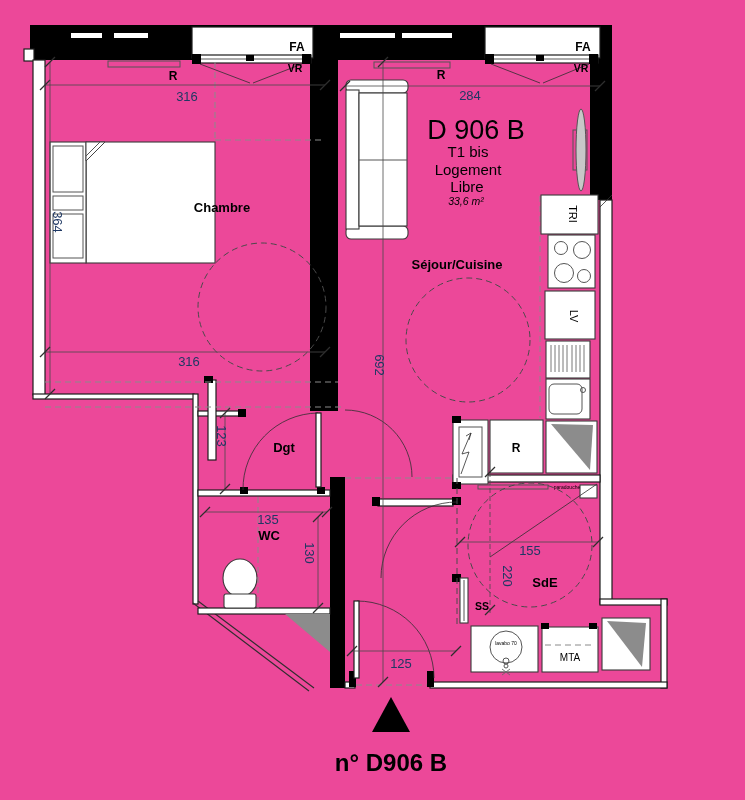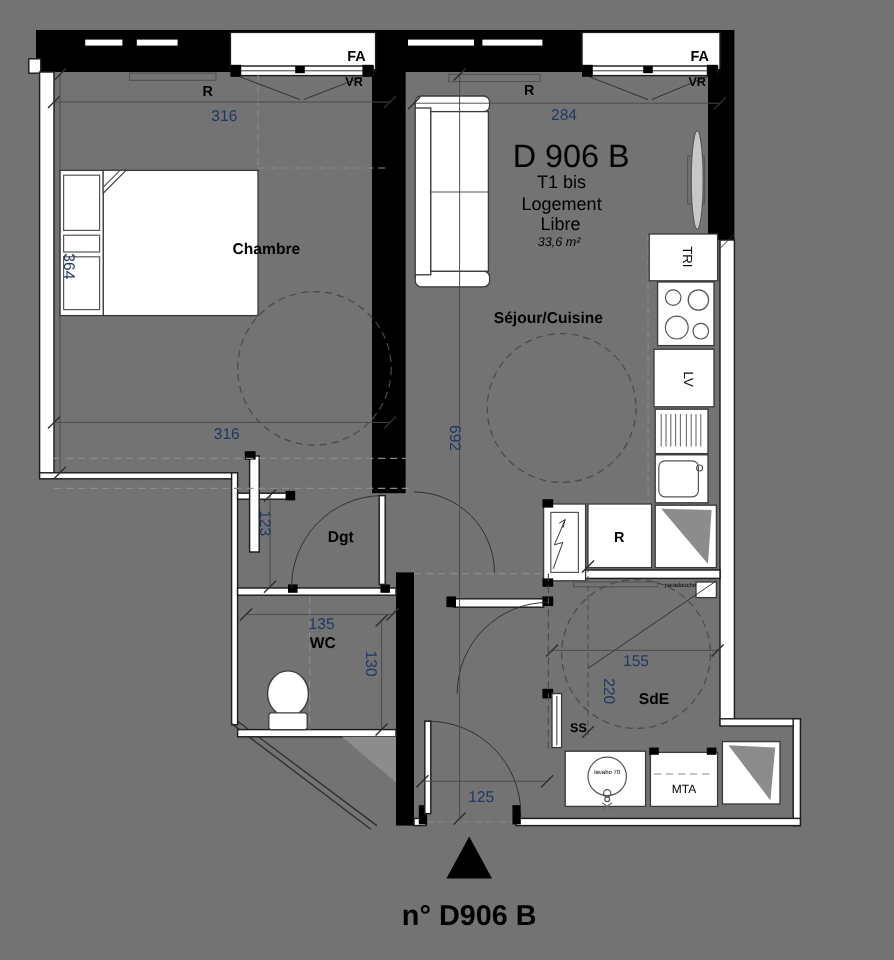--- a/index.html
+++ b/index.html
@@ -1,16 +1,16 @@
 <!DOCTYPE html>
 <html><head>
 <meta charset="utf-8">
 <style>
   html,body{margin:0;padding:0;background:#fff;}
-  .canvas{position:relative;width:745px;height:800px;background:#737373;overflow:hidden;
+  .canvas{position:relative;width:745px;height:800px;background:#ec4899;overflow:hidden;
           font-family:"Liberation Sans",sans-serif;text-align:center;}
   svg{display:block;}
   
   .blk{fill:#000;stroke:none;}
   .w{fill:#fff;stroke:#1d1d1d;stroke-width:1.2;}
   .ln{fill:none;stroke:#2e2e2e;stroke-width:1.1;}
   .thin{stroke-width:0.8;}
   .furn{fill:#fff;stroke:#3a3a3a;stroke-width:1.1;}
   .furn2{fill:none;stroke:#555;stroke-width:1;}
   .shade{fill:#8c8c8c;stroke:none;}

